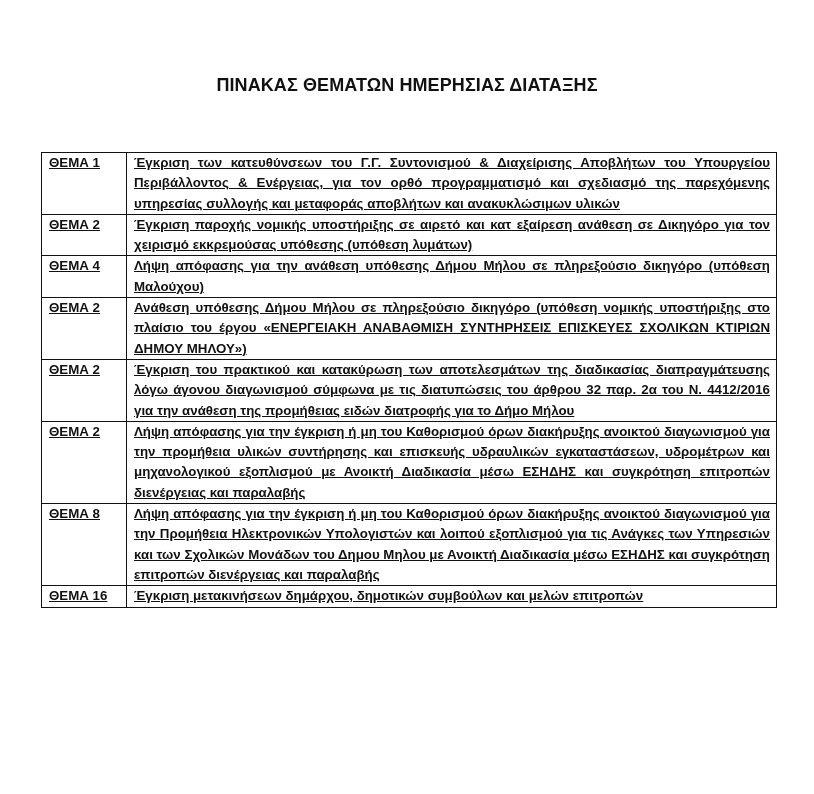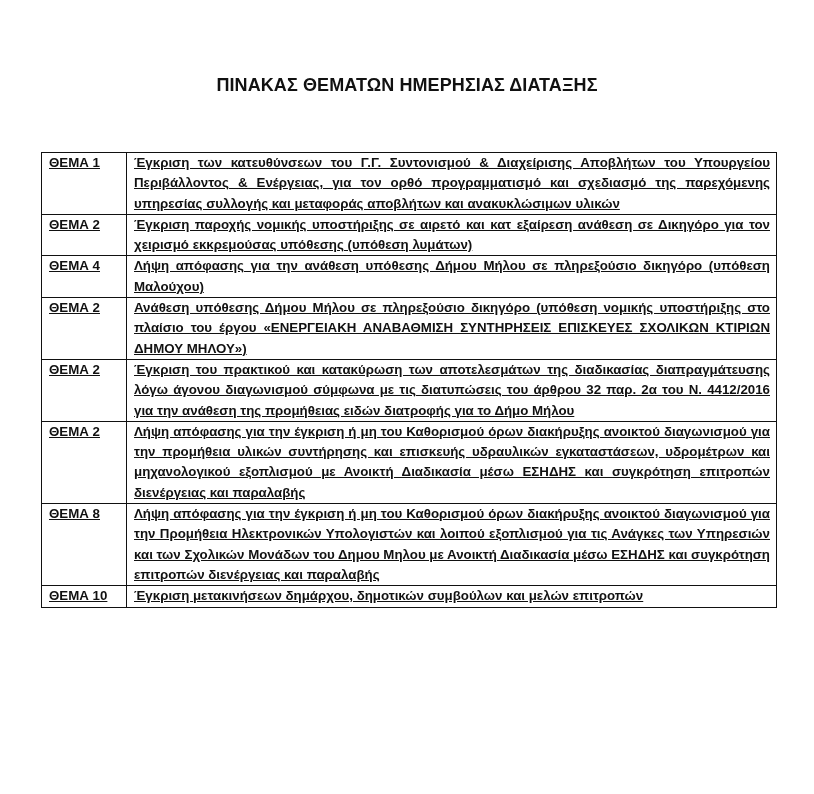--- a/index.html
+++ b/index.html
@@ -86,17 +86,17 @@
     </tr>
     <tr>
       <td class="topic-label">ΘΕΜΑ 2</td>
       <td class="topic-text">Λήψη απόφασης για την έγκριση ή μη του Καθορισμού όρων διακήρυξης ανοικτού διαγωνισμού για την προμήθεια υλικών συντήρησης και επισκευής υδραυλικών εγκαταστάσεων, υδρομέτρων και μηχανολογικού εξοπλισμού με Ανοικτή Διαδικασία μέσω ΕΣΗΔΗΣ και συγκρότηση επιτροπών διενέργειας και παραλαβής</td>
     </tr>
     <tr>
       <td class="topic-label">ΘΕΜΑ 8</td>
       <td class="topic-text">Λήψη απόφασης για την έγκριση ή μη του Καθορισμού όρων διακήρυξης ανοικτού διαγωνισμού για την Προμήθεια Ηλεκτρονικών Υπολογιστών και λοιπού εξοπλισμού για τις Ανάγκες των Υπηρεσιών και των Σχολικών Μονάδων του Δημου Μηλου με Ανοικτή Διαδικασία μέσω ΕΣΗΔΗΣ και συγκρότηση επιτροπών διενέργειας και παραλαβής</td>
     </tr>
     <tr>
-      <td class="topic-label">ΘΕΜΑ 10</td>
+      <td class="topic-label">ΘΕΜΑ 16</td>
       <td class="topic-text">Έγκριση μετακινήσεων δημάρχου, δημοτικών συμβούλων και μελών επιτροπών</td>
     </tr>
   </tbody>
 </table>
 
 </body></html>

